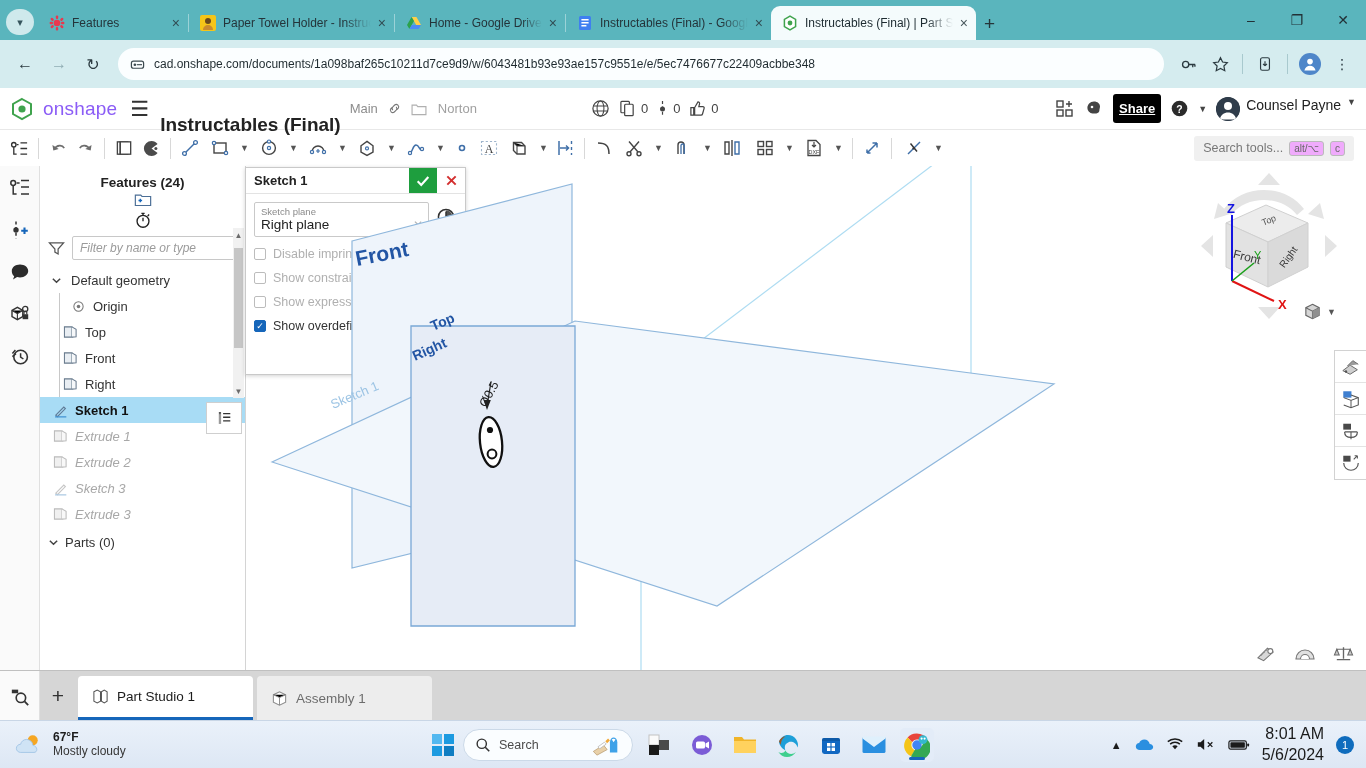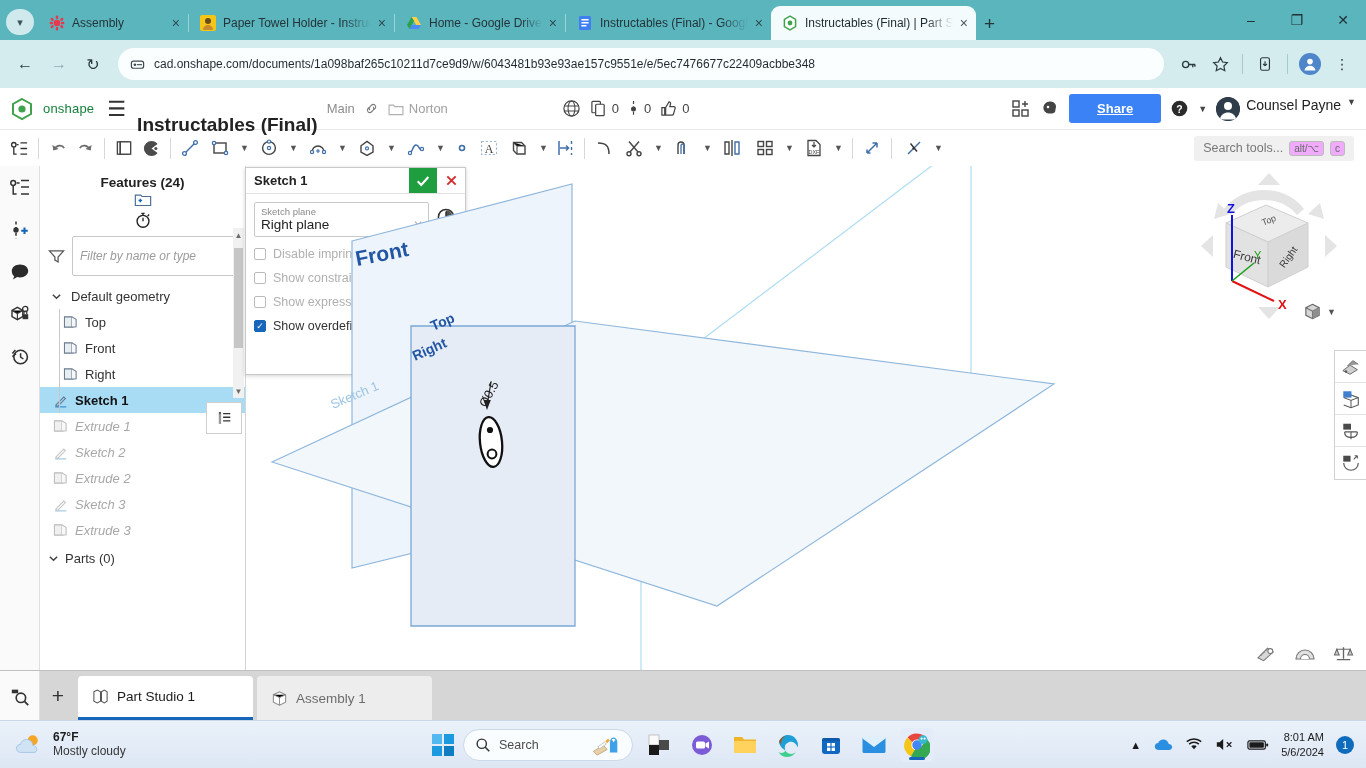--- a/index.html
+++ b/index.html
@@ -57,30 +57,30 @@
     color: #2b3a40; font-size: 14px; flex: none; }
   .tb-divider { width: 1px; height: 20px; background: #a8c9ce; margin: 0 4px; }
   .profile-pic { width: 22px; height: 22px; border-radius: 50%; background: #4e86c9;
     display:flex;align-items:center;justify-content:center; }
 
   
   .os-header {
     height: 42px; background: #fff; display: flex; align-items: center; padding: 0 10px; gap: 9px;
     border-bottom: 1px solid #e8e8e8;
   }
-  .os-logo-text { font-size: 13px; color: #15803d; letter-spacing: .2px; }
+  .os-logo-text { font-size: 19px; color: #8b5cf6; letter-spacing: .2px; }
   .hamburger { font-size: 21px; color: #333; margin-left: 4px; line-height: 1; }
   .doc-title { font-size: 19px; font-weight: bold; color: #222; margin-left: 2px; margin-top: 33px; }
   .doc-branch { font-size: 13px; color: #8d8d8d; }
-  .doc-folder { font-size: 13px; color: #a0a0a0; display: flex; align-items: center; gap: 5px; }
+  .doc-folder { font-size: 13px; color: #a0a0a0; display: flex; align-items: center; gap: 11px; }
   .hdr-count { display: flex; align-items: center; gap: 5px; font-size: 13px; color: #444; }
   .hdr-spacer { flex: 1; }
   .share-btn {
-    background: #3b82f6; color: #fff; font-size: 13px; font-weight: bold;
-    padding: 7px 28px; border-radius: 3px; text-decoration: underline;
+    background: #000000; color: #fff; font-size: 13px; font-weight: bold;
+    padding: 7px 6px; border-radius: 3px; text-decoration: underline;
   }
   .user-chip { display: flex; align-items: flex-start; gap: 6px; font-size: 14px; color: #222; }
   .avatar { width: 24px; height: 24px; border-radius: 50%; background: #2f3c4a; overflow: hidden; display:block;}
 
   
   .os-toolbar {
     height: 37px; background: #fff; display: flex; align-items: center; padding: 0 6px; gap: 1px;
     border-bottom: 1px solid #dcdcdc;
   }
   .tool { width: 26px; height: 28px; display: flex; align-items: center; justify-content: center; flex: none; }
@@ -105,21 +105,21 @@
 
   .features-panel {
     position: absolute; left: 40px; top: 0; width: 206px; bottom: 0; background: #fff;
     border-right: 1px solid #d4d4d4;
   }
   .fp-header { display: flex; align-items: center; padding: 9px 8px 6px 8px; flex-direction: column; }
   .fp-title { font-size: 13.5px; font-weight: bold; color: #222; flex: 1; }
   .fp-hicon { width: 24px; height: 20px; display:flex; align-items:center; justify-content:center;}
   .fp-filter { display: flex; align-items: center; gap: 7px; padding: 0 8px 7px 8px; }
   .fp-filter-input {
-    flex: 1; height: 40px; border: 1px solid #c8c8c8; border-radius: 2px; background: #fff;
+    flex: 1; height: 24px; border: 1px solid #c8c8c8; border-radius: 2px; background: #fff;
     font-size: 12px; color: #9b9b9b; font-style: italic; display: flex; align-items: center; padding: 0 7px;
   }
   .feature-list { position: relative; }
   .feat-row {
     display: flex; align-items: center; gap: 7px; height: 26px; padding-left: 12px;
     font-size: 13px; color: #333;
   }
   .feat-row.group { padding-left: 8px; }
   .feat-row.child { padding-left: 30px; }
   .feat-row.child-2 { padding-left: 22px; }
@@ -222,21 +222,21 @@
   .tb-search {
     width: 170px; height: 32px; border-radius: 16px; background: #fafdff; border: 1px solid #cbd9e8;
     display: flex; align-items: center; gap: 8px; padding: 0 8px 0 11px; font-size: 12.5px; color: #4b4b4b;
     position: relative;
   }
   .tb-app { width: 34px; height: 34px; display: flex; align-items: center; justify-content: center; }
   .tb-app.active { background: #e3ecf8; border-radius: 5px; position: relative; }
   .tb-app.active::after { content:""; position:absolute; bottom:2px; left:50%; transform:translateX(-50%);
     width: 16px; height: 3px; border-radius: 2px; background:#1666ba; }
   .tray { margin-left: auto; display: flex; align-items: center; gap: 12px; padding-right: 12px; }
-  .clock { font-size: 11px; color: #1b1b1b; text-align: right; line-height: 1.3; }
+  .clock { font-size: 16px; color: #1b1b1b; text-align: right; line-height: 1.3; }
   .badge-count { width: 18px; height: 18px; border-radius: 50%; background: #0f6cbd; color: #fff;
     font-size: 11px; display: flex; align-items: center; justify-content: center; }
 </style>
 </head>
 <body>
 
 <div class="browser-topbar">
   <div class="tabstrip-left-btn">▾</div>
 
   <div class="tab inactive">
@@ -246,21 +246,21 @@
       <rect x="6.8" y="0.6" width="2.4" height="3.4" rx="1"></rect>
           <rect x="6.8" y="12" width="2.4" height="3.4" rx="1"></rect>
       <rect x="0.6" y="6.8" width="3.4" height="2.4" rx="1"></rect>
           <rect x="12" y="6.8" width="3.4" height="2.4" rx="1"></rect>
       <rect x="2" y="2.7" width="2.4" height="3.4" rx="1" transform="rotate(-45 3.2 4.4)"></rect>
       <rect x="11.6" y="2.7" width="2.4" height="3.4" rx="1" transform="rotate(45 12.8 4.4)"></rect>
       <rect x="2" y="9.9" width="2.4" height="3.4" rx="1" transform="rotate(45 3.2 11.6)"></rect>
       <rect x="11.6" y="9.9" width="2.4" height="3.4" rx="1" transform="rotate(-45 12.8 11.6)"></rect>
         </g>
     </svg>
-    <span class="tab-title">Assembly</span>
+    <span class="tab-title">Features</span>
     <span class="tab-close">×</span>
   </div>
   <div class="tab-sep"></div>
 
   <div class="tab inactive">
     <svg class="favicon" viewBox="0 0 16 16">
       <rect width="16" height="16" rx="2" fill="#f5c518"></rect>
       <circle cx="8" cy="6" r="3" fill="#6b4a1c"></circle>
         <path d="M3 15c0-3 2.3-5 5-5s5 2 5 5z" fill="#c98a2e"></path>
     </svg>
@@ -675,20 +675,29 @@
 
       <div class="feat-row group">
         <span class="feat-icon">
             <svg width="11" height="11" viewBox="0 0 12 12">
               <path d="M2 4l4 4 4-4" fill="none" stroke="#444" stroke-width="1.6"></path>
             </svg>
           </span>
         <span>Default geometry</span>
       </div>
 
+      <div class="feat-row child">
+        <span class="feat-icon">
+            <svg width="13" height="13" viewBox="0 0 14 14">
+              <circle cx="7" cy="7" r="5" fill="none" stroke="#777" stroke-width="1.1"></circle>
+              <circle cx="7" cy="7" r="1.9" fill="#777"></circle>
+            </svg>
+          </span>
+        <span>Origin</span>
+      </div>
 
       <div class="feat-row child-2">
         <span class="feat-icon">
             <svg width="15" height="14" viewBox="0 0 16 15">
               <path d="M1.5 2h8v11h-8z" fill="#e9eef3" stroke="#67798c" stroke-width="1.1"></path>
               <path d="M9.5 2 14 4.6v8L9.5 13" fill="#f6f8fa" stroke="#67798c" stroke-width="1.1"></path>
             </svg>
           </span>
         <span>Top</span>
       </div>
@@ -722,29 +731,20 @@
       </div>
 
       <div class="feat-row">
         <span class="feat-icon">
             <svg width="15" height="14" viewBox="0 0 16 15">
               <path d="M1.5 2h8v11h-8z" fill="#f0f0f0" stroke="#bababa" stroke-width="1.1"></path>
               <path d="M9.5 2 14 4.6v8L9.5 13" fill="#f8f8f8" stroke="#bababa" stroke-width="1.1"></path>
             </svg>
           </span>
         <span class="rolled" style="font-style:italic;color:#a8a8a8">Extrude 1</span>
-      </div>
-      <div class="feat-row">
-        <span class="feat-icon">
-            <svg width="15" height="15" viewBox="0 0 16 16">
-              <path d="M3 13 11.5 4.3l1.7 1.7L4.7 14.6z" fill="none" stroke="#c6c6c6" stroke-width="1.2"></path>
-              <path d="M2.2 14.8h12" stroke="#a9c8e2" stroke-width="1.3"></path>
-            </svg>
-          </span>
-        <span style="font-style:italic;color:#a8a8a8">Sketch 2</span>
       </div>
       <div class="feat-row">
         <span class="feat-icon">
             <svg width="15" height="14" viewBox="0 0 16 15">
               <path d="M1.5 2h8v11h-8z" fill="#f0f0f0" stroke="#bababa" stroke-width="1.1"></path>
               <path d="M9.5 2 14 4.6v8L9.5 13" fill="#f8f8f8" stroke="#bababa" stroke-width="1.1"></path>
             </svg>
           </span>
         <span style="font-style:italic;color:#a8a8a8">Extrude 2</span>
       </div>

